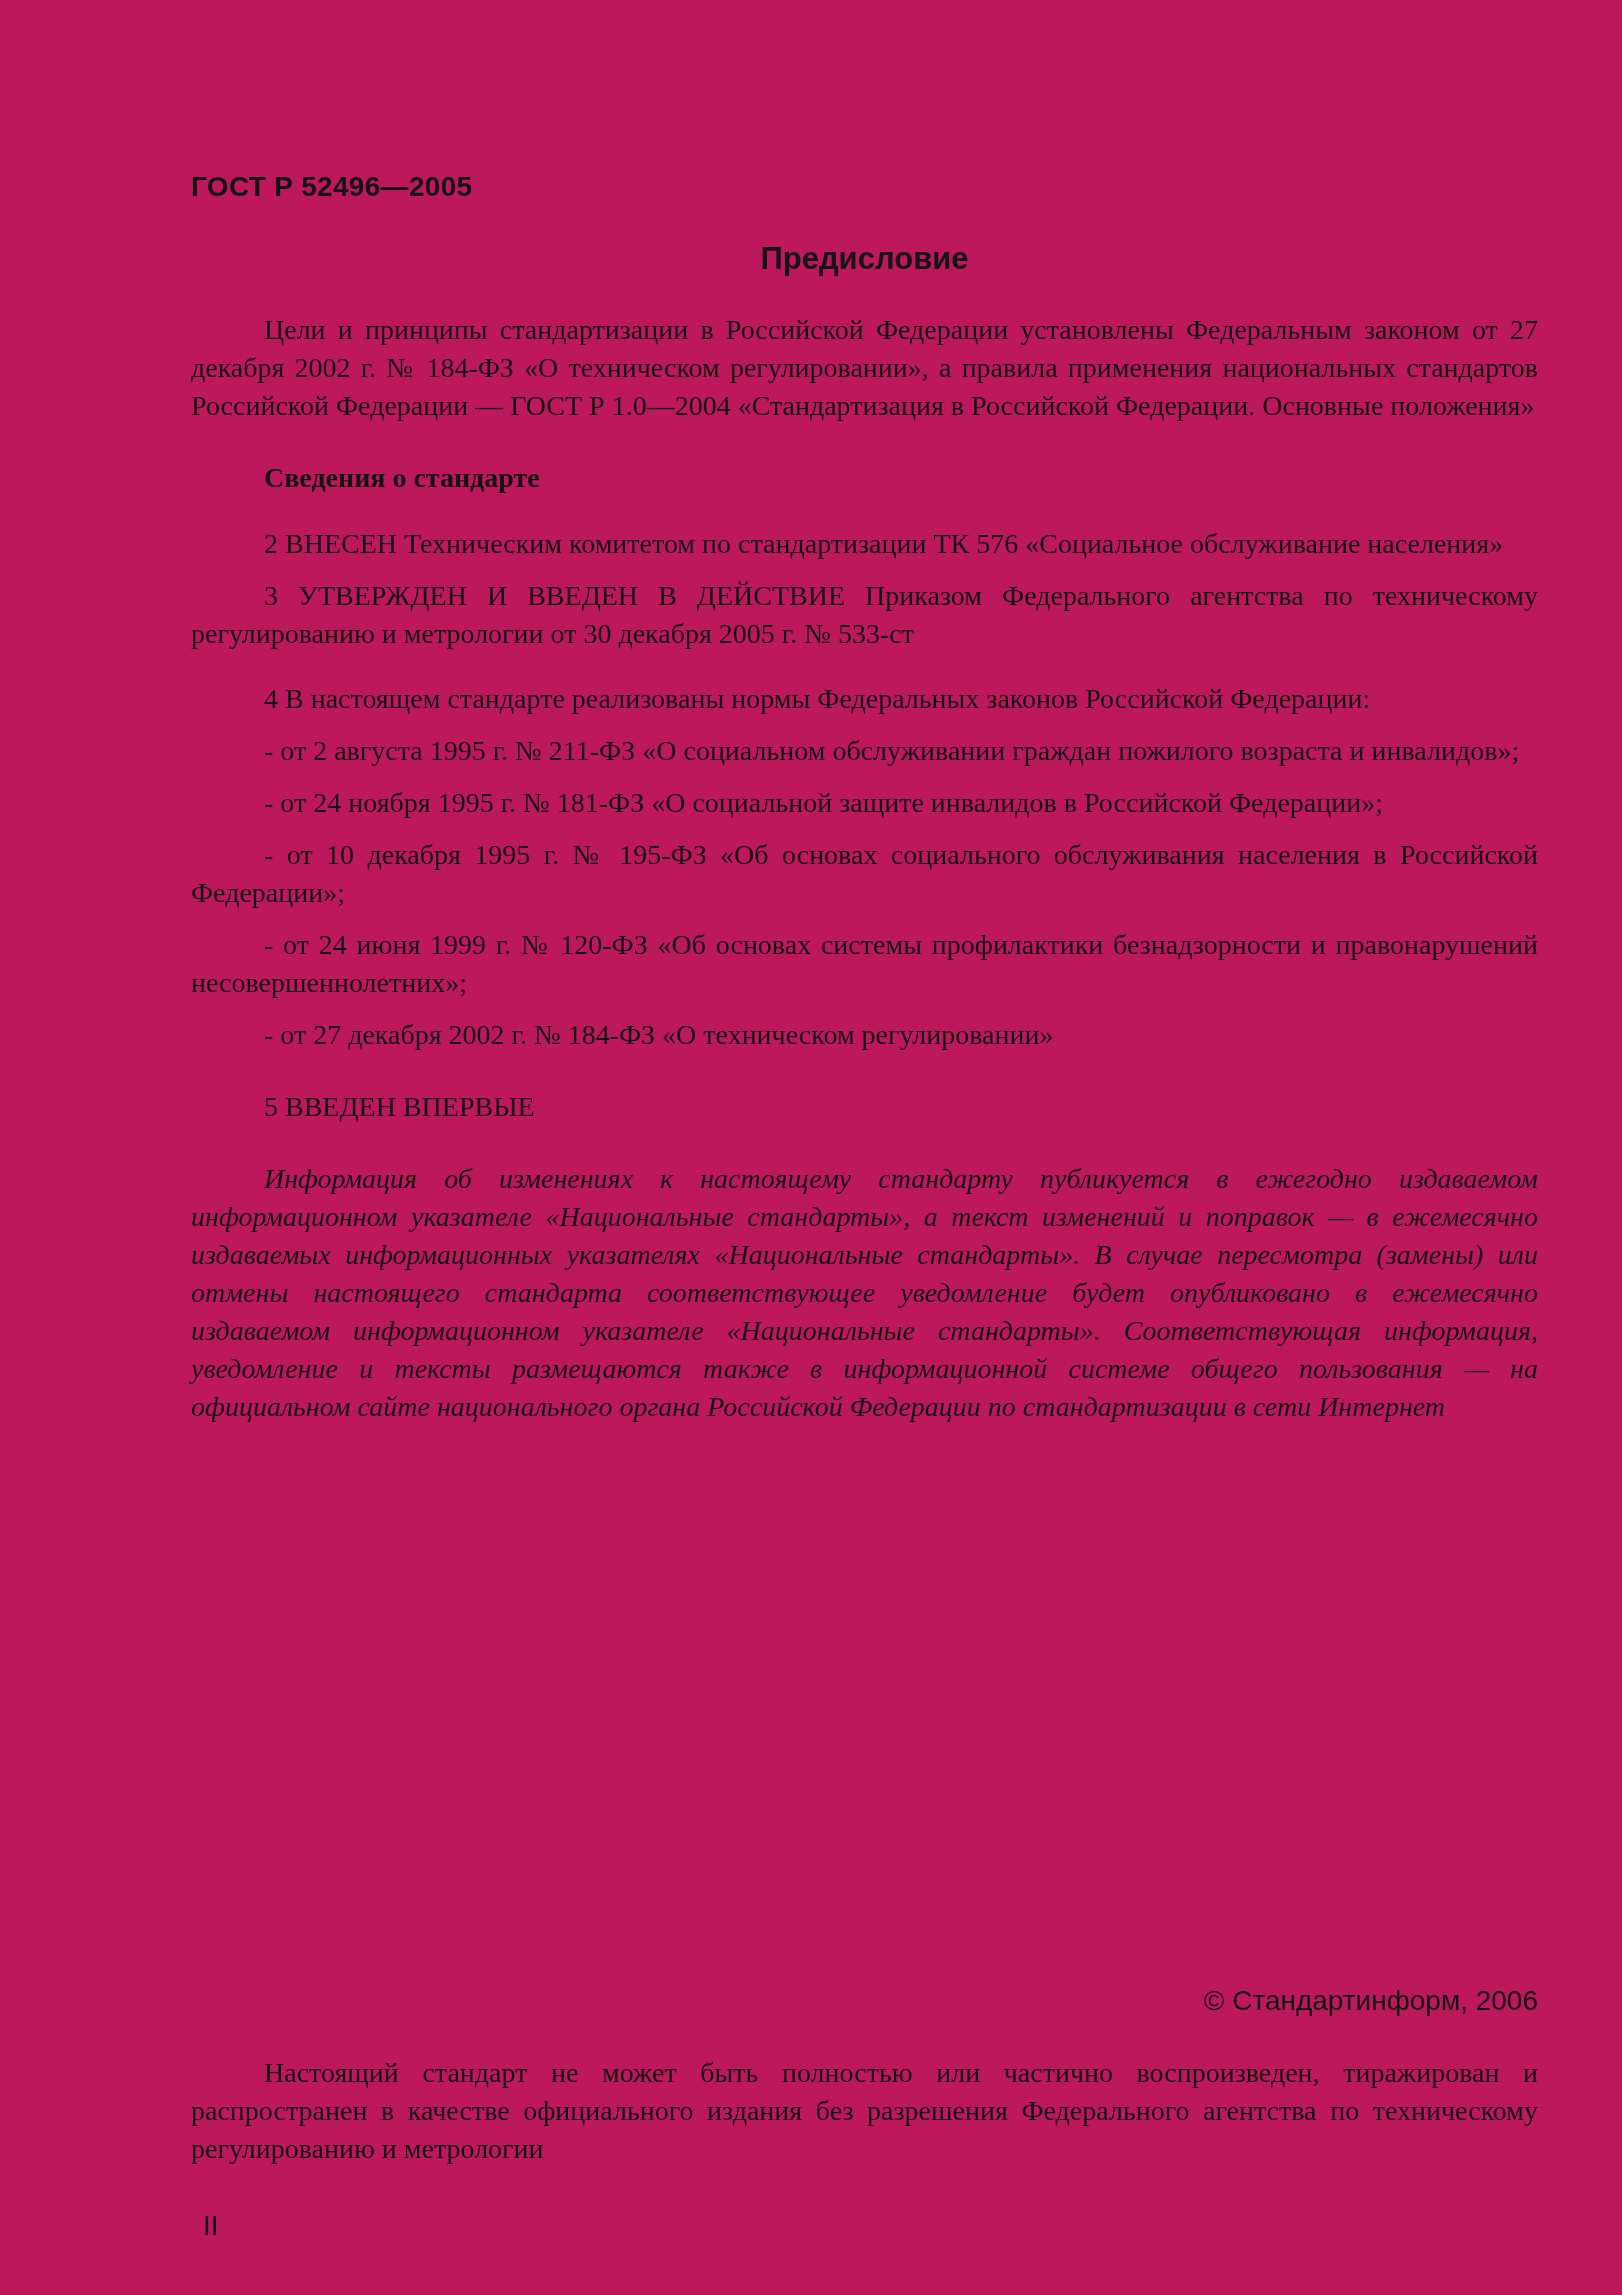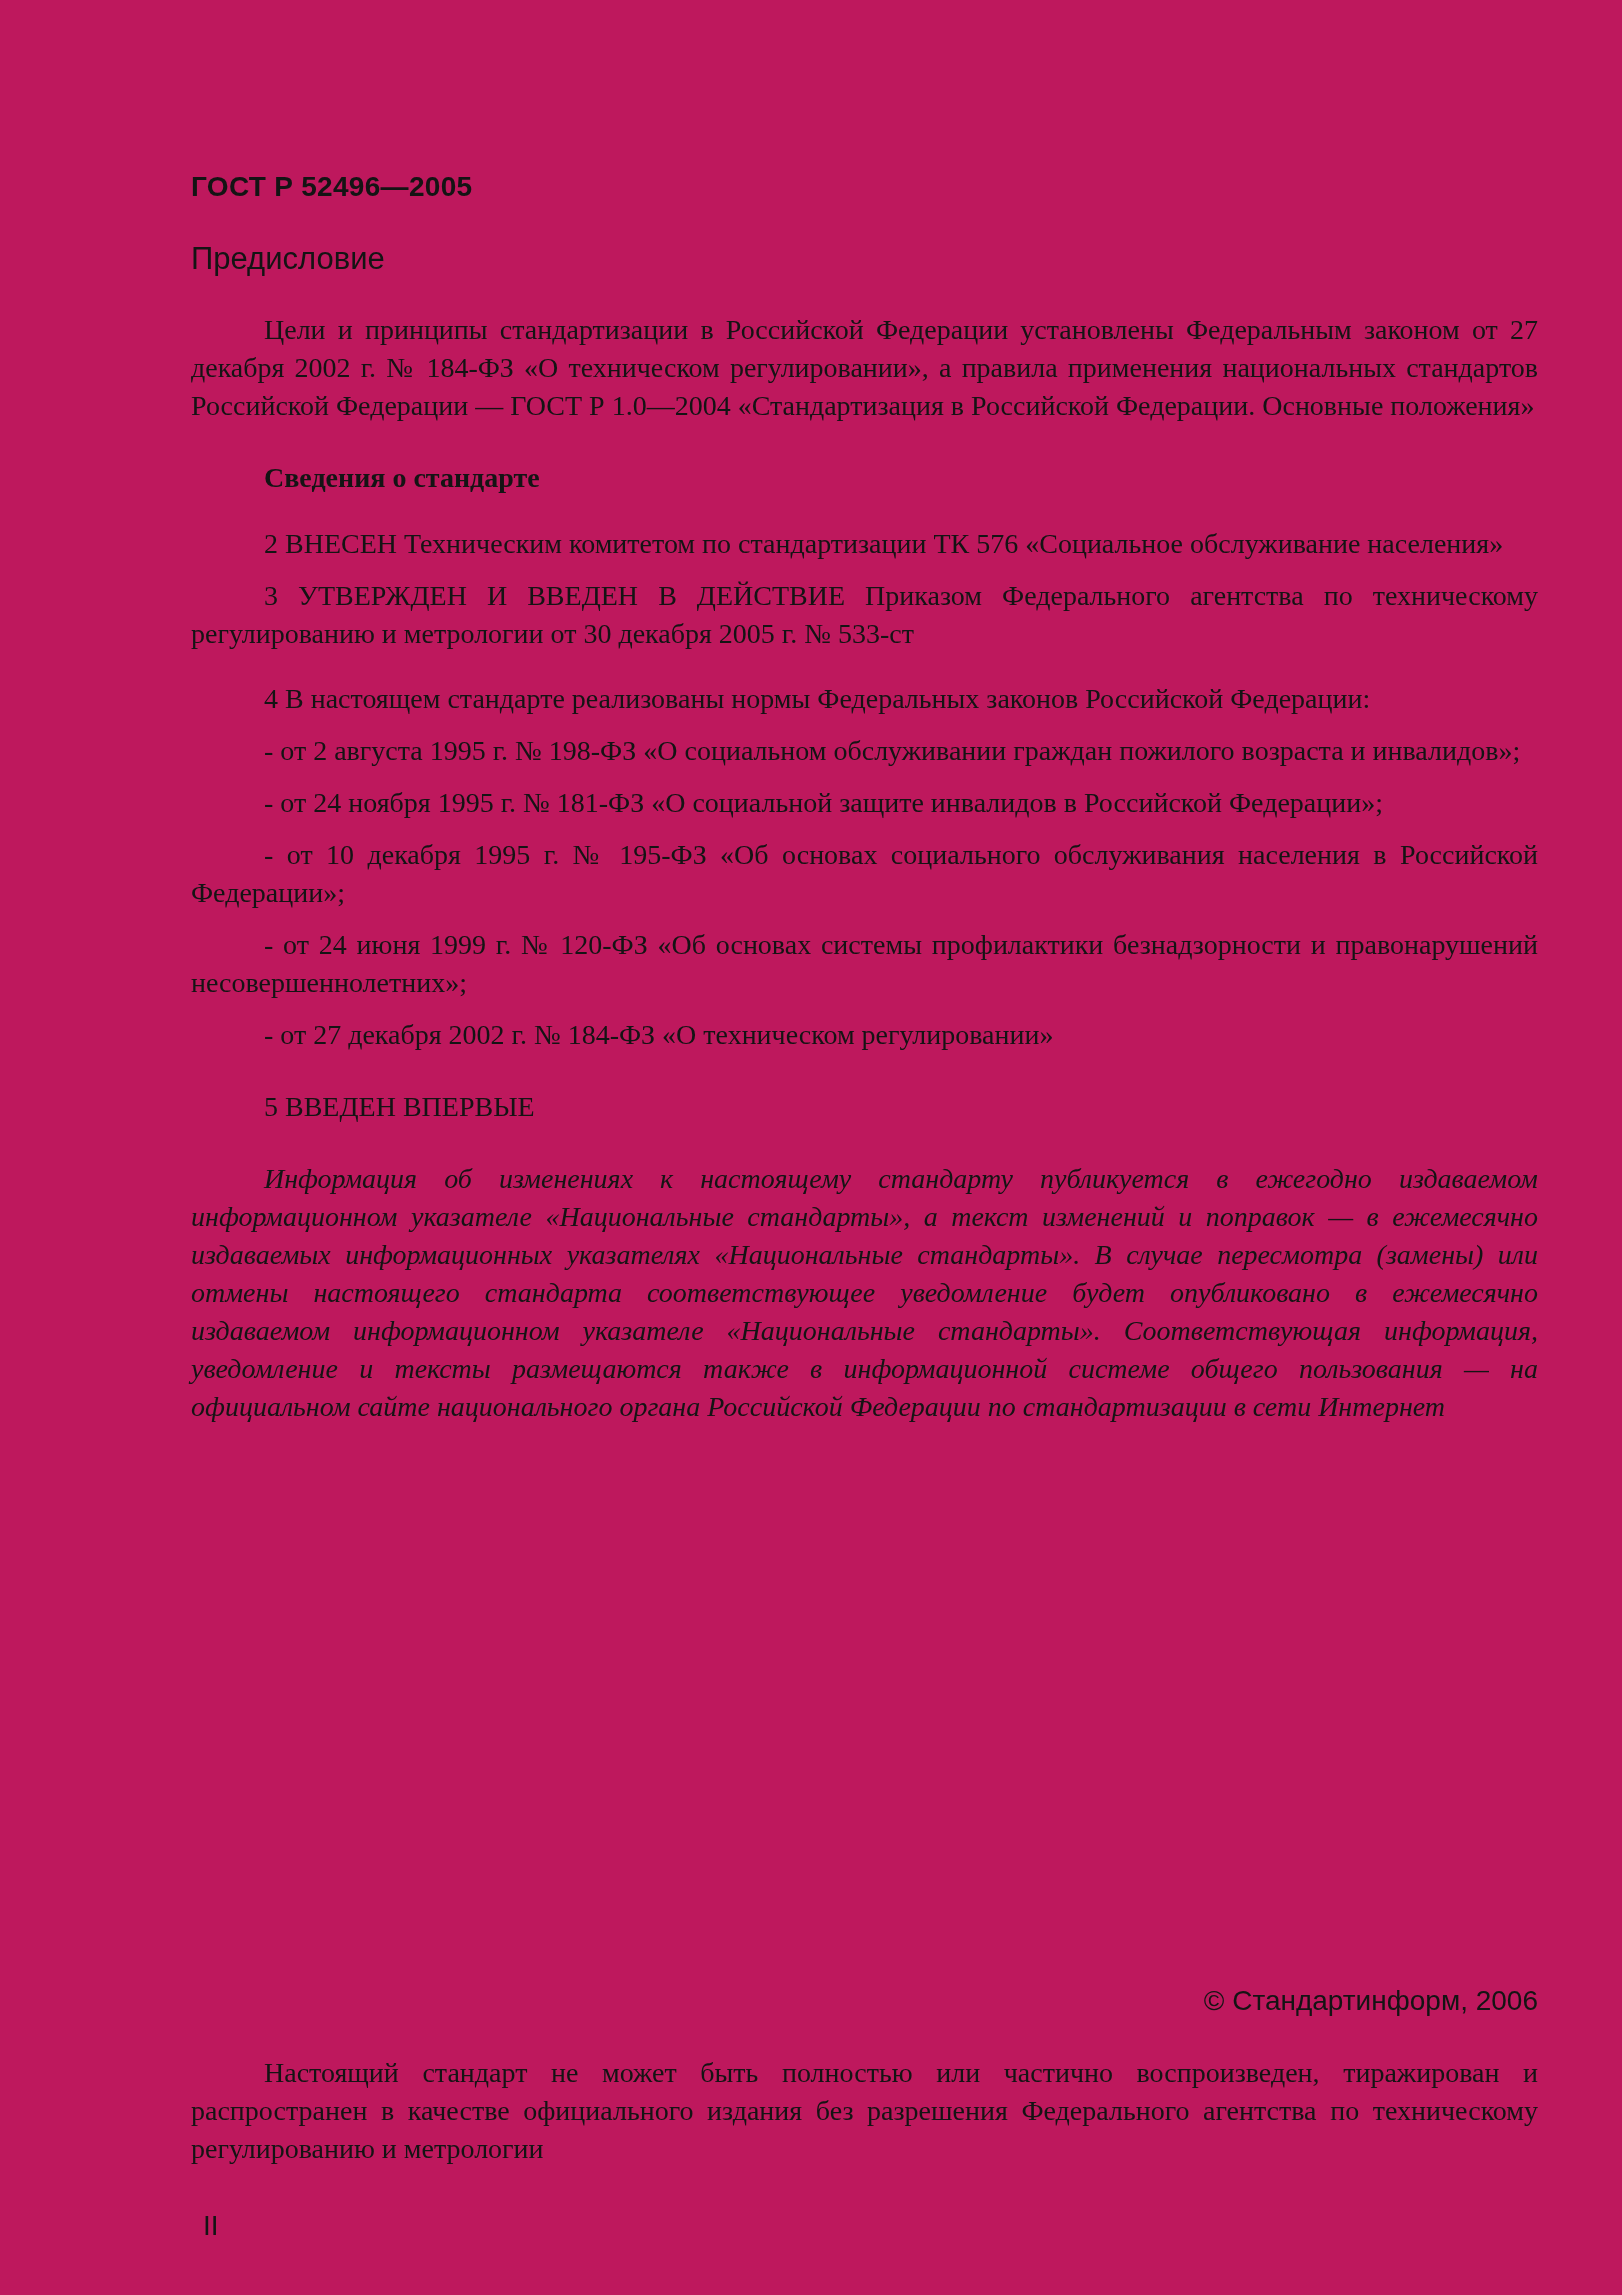--- a/index.html
+++ b/index.html
@@ -19,21 +19,22 @@
     left: 191px;
     width: 1347px;
   }
   .doc-number {
     font-size: 28px;
     font-weight: bold;
     letter-spacing: 0.3px;
   }
   .title {
     font-size: 31px;
-    font-weight: normal;
+    font-weight: bold;
+    text-align: center;
     margin: 38px 0 0 0;
   }
   .para {
     font-size: 28px;
     line-height: 38px;
     text-align: justify;
     text-indent: 73px;
     margin: 0;
     font-family: Liberation Serif, serif;
   }
@@ -79,21 +80,21 @@
 
     <p class="para bold mt-blank">Сведения о стандарте</p>
 
 
     <p class="para mt-small">2  ВНЕСЕН Техническим комитетом по стандартизации ТК 576 «Социальное обслуживание населения»</p>
 
     <p class="para mt-none">3  УТВЕРЖДЕН И ВВЕДЕН В ДЕЙСТВИЕ Приказом Федерального агентства по техническому регулированию и метрологии от 30 декабря 2005 г. № 533-ст</p>
 
     <p class="para mt-small">4  В настоящем стандарте реализованы нормы Федеральных законов Российской Федерации:</p>
 
-    <p class="para mt-none">- от 2 августа 1995 г. № 198-ФЗ «О социальном обслуживании граждан пожилого возраста и инвалидов»;</p>
+    <p class="para mt-none">- от 2 августа 1995 г. № 211-ФЗ «О социальном обслуживании граждан пожилого возраста и инвалидов»;</p>
 
     <p class="para mt-none">- от 24 ноября 1995 г. № 181-ФЗ «О социальной защите инвалидов в Российской Федерации»;</p>
 
     <p class="para mt-none">- от 10 декабря 1995 г. № 195-ФЗ «Об основах социального обслуживания населения в Российской Федерации»;</p>
 
     <p class="para mt-none">- от 24 июня 1999 г. № 120-ФЗ «Об основах системы профилактики безнадзорности и правонарушений несовершеннолетних»;</p>
 
     <p class="para mt-none">- от 27 декабря 2002 г. № 184-ФЗ «О техническом регулировании»</p>
 
     <p class="para mt-blank">5  ВВЕДЕН ВПЕРВЫЕ</p>

